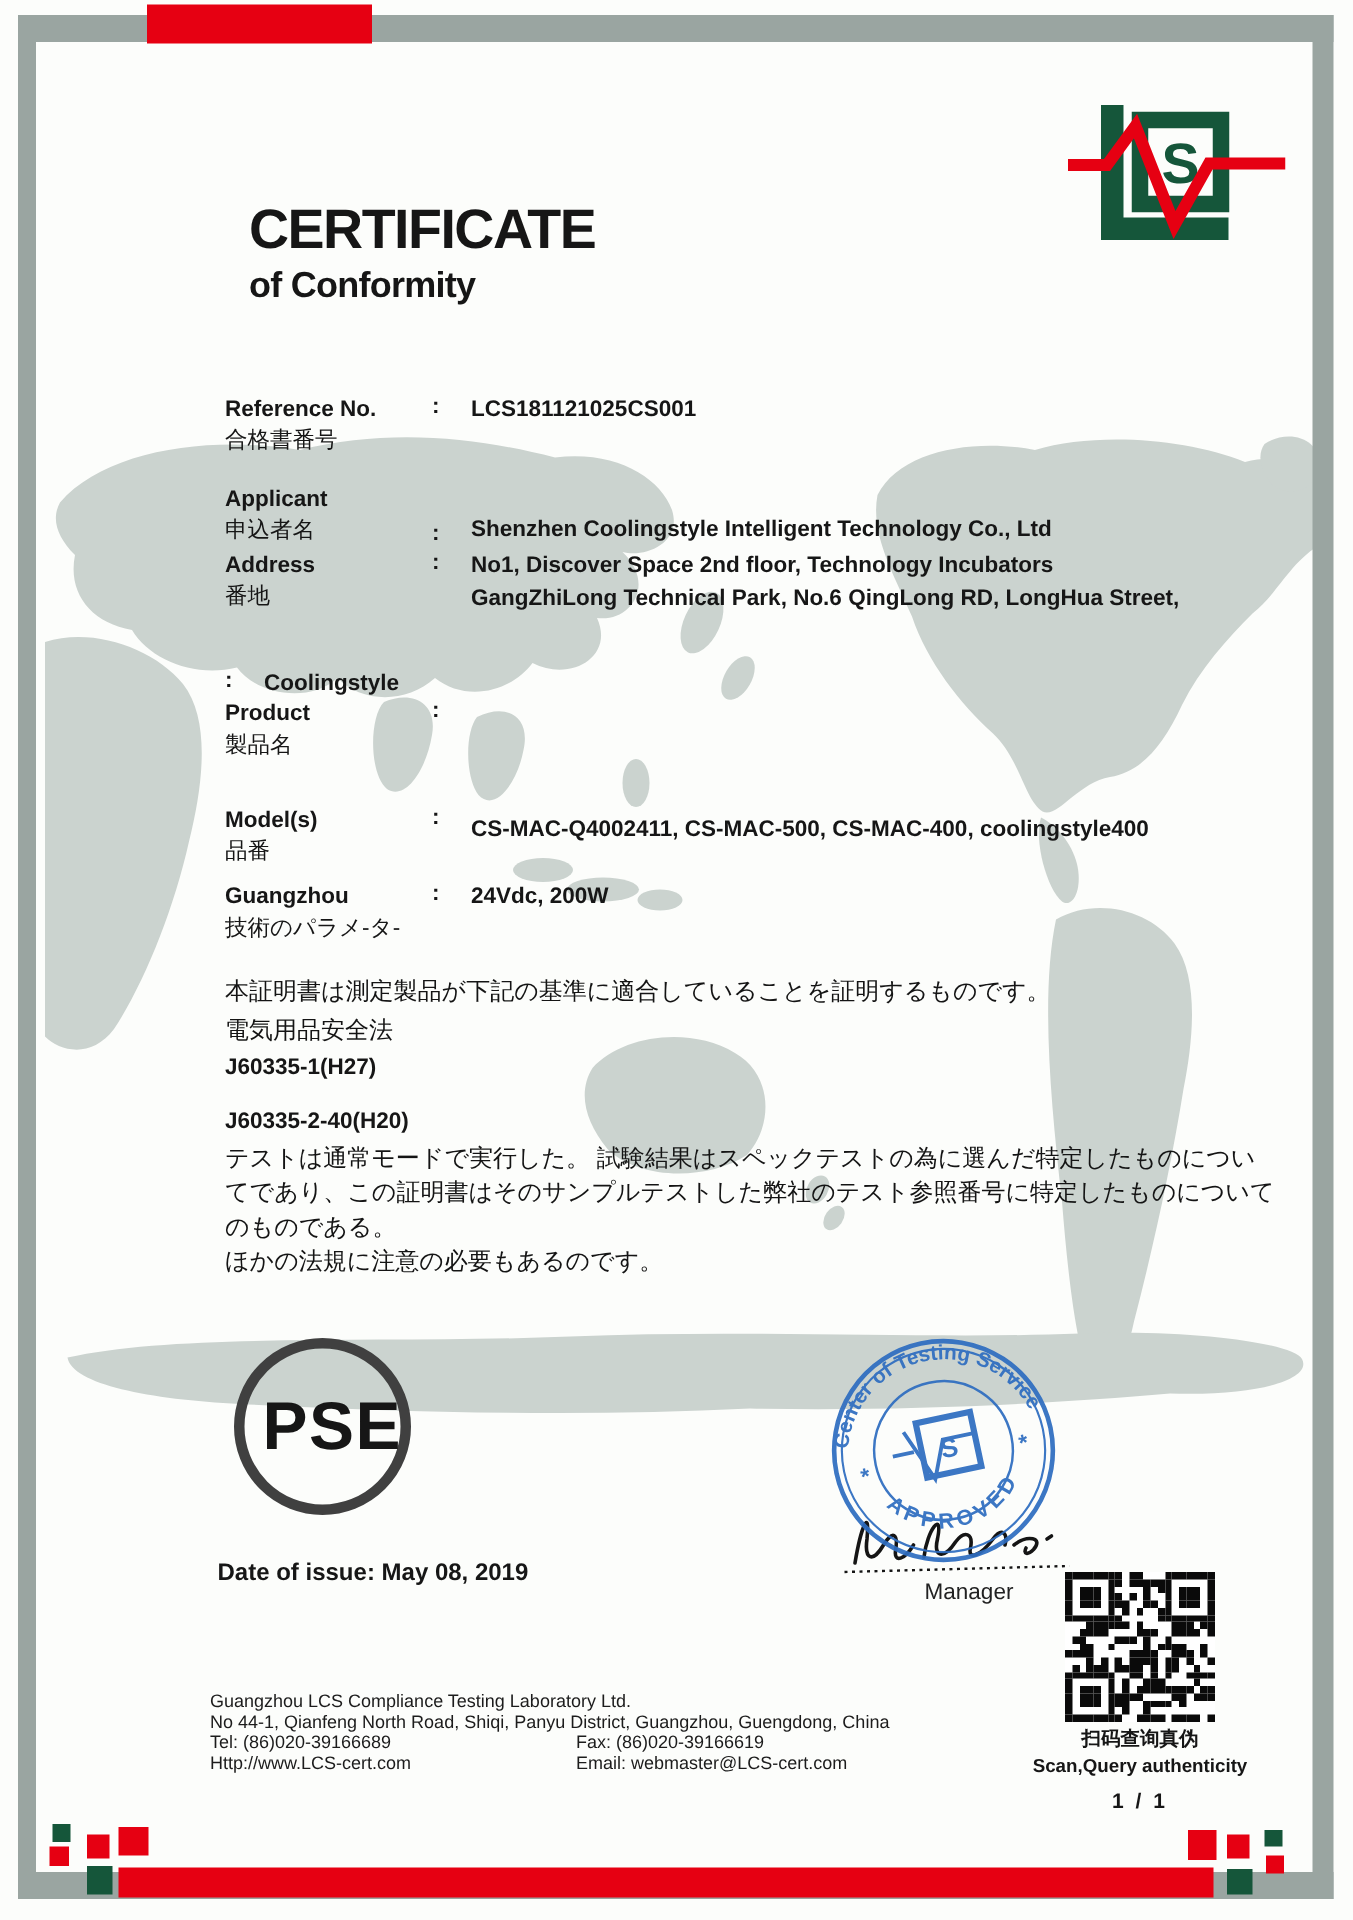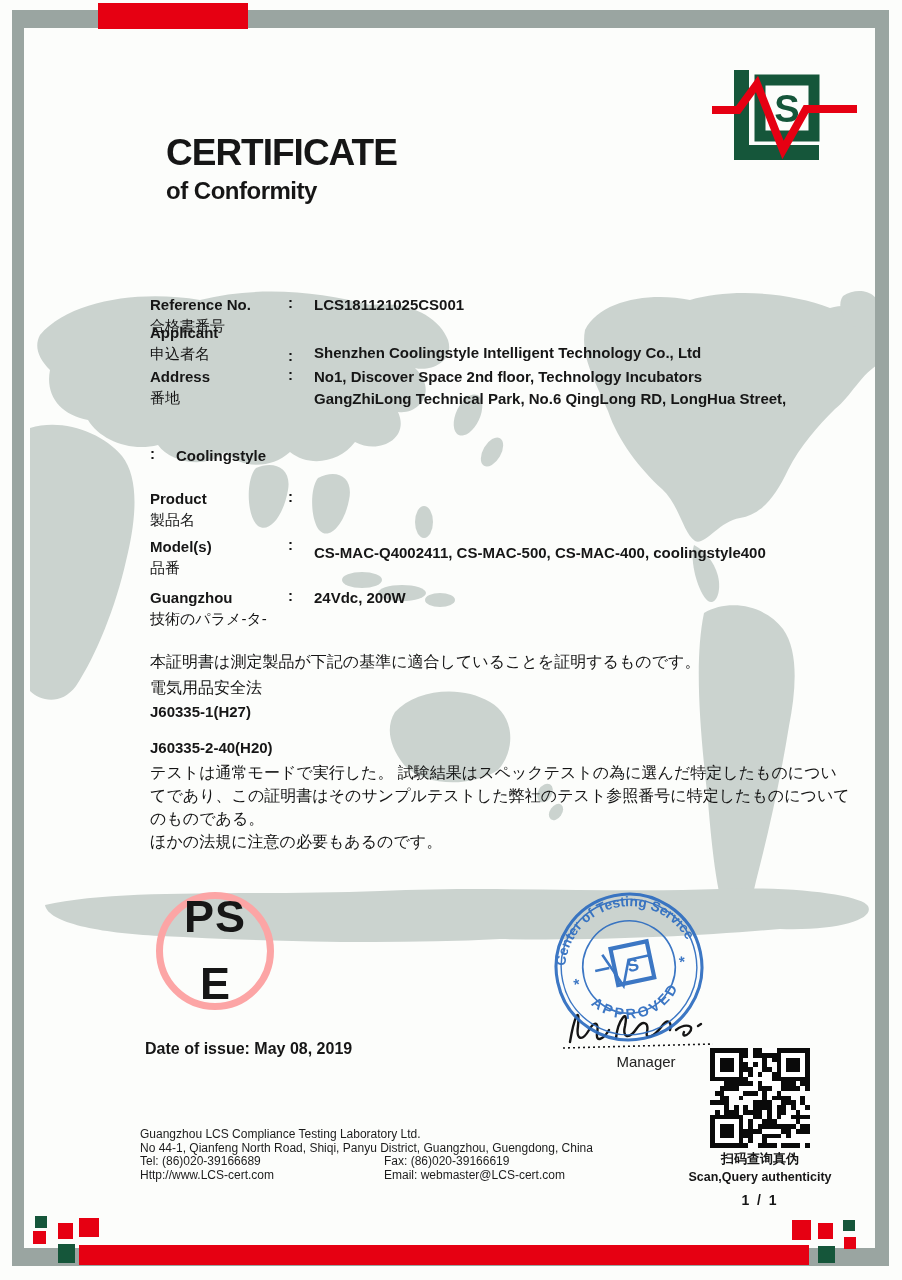--- a/index.html
+++ b/index.html
@@ -24,22 +24,22 @@
   .fcolon{width:26px;font-size:15px;font-weight:700;}
   .fvalue{flex:1;font-size:15px;font-weight:700;line-height:1.45;}
 
   
   .stmt{position:absolute;left:150px;z-index:3;font-size:16px;line-height:1.45;color:#141414;}
   .stmt.bold{font-weight:700;font-size:15px;color:#161616;}
   .notes{width:700px;}
   .notes div{line-height:23px;}
 
   
-  .pse{position:absolute;left:156px;top:892px;width:104px;height:104px;border:7px solid #fca5a5;
-       border-radius:50%;display:flex;flex-direction:column;align-items:center;justify-content:space-between;
+  .pse{position:absolute;left:156px;top:892px;width:104px;height:104px;border:7px solid #404040;
+       border-radius:50%;display:flex;flex-direction:row;align-items:center;justify-content:flex-end;
        z-index:3;background:transparent;}
   .pse .ps{font-size:45px;font-weight:700;line-height:0.78;letter-spacing:1px;}
   .pse .e{font-size:45px;font-weight:700;line-height:0.82;}
 
   .date-issue{position:absolute;left:145px;top:1040px;font-size:16px;font-weight:700;z-index:3;}
 
   .stamp{position:absolute;left:552px;top:890px;width:154px;height:154px;z-index:4;
          transform:rotate(-12deg);opacity:0.93;}
   .sig{position:absolute;left:558px;top:1000px;width:165px;height:54px;z-index:3;}
   .manager{position:absolute;left:596px;top:1053px;width:100px;text-align:center;
@@ -110,21 +110,21 @@
     <rect x="48" y="18" width="54" height="56" fill="none" stroke="#15563a" stroke-width="11"></rect>
     <text x="75" y="60" text-anchor="middle" font-size="38" font-weight="bold" fill="#15563a">S</text>
     <polyline points="0,48 26,48 45,22 71,88 94,47 145,47" fill="none" stroke="#e60012" stroke-width="8"></polyline>
   </svg>
 
   <div class="title content">
     <h1>CERTIFICATE</h1>
     <h2>of Conformity</h2>
   </div>
 
-  <div class="frow" style="top:262px;margin-top:32px;">
+  <div class="frow" style="top:262px;">
     <div class="flabel">
         <div>Reference No.</div>
         <div class="jp">合格書番号</div>
       </div>
     <div class="fcolon">:</div>
     <div class="fvalue">LCS181121025CS001</div>
   </div>
   <div class="frow" style="top:322px;align-items:flex-end;">
     <div class="flabel">
         <div>Applicant</div>
@@ -141,21 +141,21 @@
     <div class="fcolon">:</div>
     <div class="fvalue">
       <div>No1, Discover Space 2nd floor, Technology Incubators</div>
       <div>GangZhiLong Technical Park, No.6 QingLong RD, LongHua Street,</div>
     </div>
   </div>
   <div class="frow" style="top:445px;">
     <div class="fcolon">:</div>
     <div class="fvalue">Coolingstyle</div>
   </div>
-  <div class="frow" style="top:488px;">
+  <div class="frow" style="top:465px;">
     <div class="flabel">
         <div>Product</div>
         <div class="jp">製品名</div>
       </div>
     <div class="fcolon">:</div>
   </div>
   <div class="frow" style="top:536px;">
     <div class="flabel">
         <div>Model(s)</div>
         <div class="jp">品番</div>

